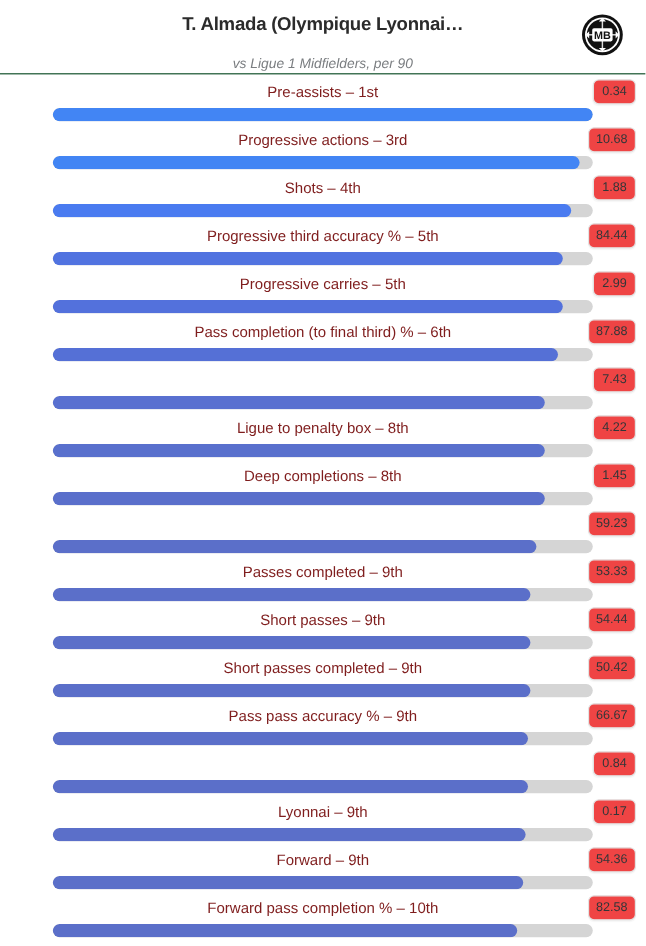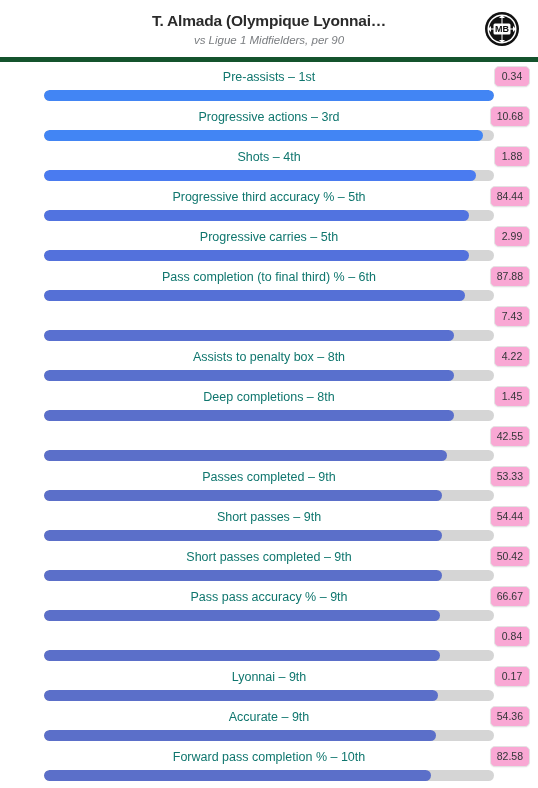--- a/index.html
+++ b/index.html
@@ -16,41 +16,41 @@
     color: #3c4043;
     -webkit-font-smoothing: antialiased;
   }
 
   
   .header {
     position: relative;
     height: 62px;
     box-sizing: border-box;
     padding-top: 11px;
-    border-bottom: 5px solid #14532d;
+    border-bottom: 1px solid #14532d;
   }
   .title {
     text-align: center;
     font-size: 15.5px;
     font-weight: bold;
     letter-spacing: -0.2px;
     color: #2b2b2b;
     line-height: 20px;
     padding: 0 70px;
     white-space: nowrap;
     overflow: hidden;
     text-overflow: ellipsis;
   }
   .subtitle {
     text-align: center;
     font-size: 11.5px;
     font-style: italic;
     color: #7a7d80;
     line-height: 16px;
-    margin-top: 1px;
+    margin-top: 15px;
     padding: 0 70px;
     white-space: nowrap;
   }
 
   
   .logo {
     position: absolute;
     top: 11px;
     right: 18px;
     width: 36px;
@@ -67,33 +67,33 @@
     position: relative;
   }
   .row-label {
     position: absolute;
     left: 44px;
     right: 44px;
     top: 3px;
     text-align: center;
     font-size: 12.5px;
     line-height: 18px;
-    color: #0f766e;
+    color: #7f1d1d;
     white-space: nowrap;
     overflow: hidden;
     text-overflow: ellipsis;
   }
   .value-box {
     position: absolute;
     right: 8px;
     top: 1px;
     min-width: 36px;
     box-sizing: border-box;
     padding: 2px 6px 3px;
-    background: #f9a8d4;
+    background: #ef4444;
     border: 1px solid #e3e3e3;
     border-radius: 5px;
     font-size: 10.5px;
     line-height: 14px;
     text-align: center;
     color: #333638;
     box-shadow: 0 1px 1px rgba(0,0,0,0.04);
   }
   .track {
     position: absolute;
@@ -178,35 +178,35 @@
         <div class="fill" style="width: 93.5%; background: rgb(85, 112, 214);"></div>
       </div>
     </div>
     <div class="row">
       <div class="value-box">7.43</div>
       <div class="track">
         <div class="fill" style="width: 91%; background: rgb(89, 112, 208);"></div>
       </div>
     </div>
     <div class="row">
-      <div class="row-label">Assists to penalty box – 8th</div>
+      <div class="row-label">Ligue to penalty box – 8th</div>
       <div class="value-box">4.22</div>
       <div class="track">
         <div class="fill" style="width: 91%; background: rgb(89, 112, 205);"></div>
       </div>
     </div>
     <div class="row">
       <div class="row-label">Deep completions – 8th</div>
       <div class="value-box">1.45</div>
       <div class="track">
         <div class="fill" style="width: 91%; background: rgb(90, 111, 203);"></div>
       </div>
     </div>
     <div class="row">
-      <div class="value-box">42.55</div>
+      <div class="value-box">59.23</div>
       <div class="track">
         <div class="fill" style="width: 89.5%; background: rgb(91, 111, 201);"></div>
       </div>
     </div>
     <div class="row">
       <div class="row-label">Passes completed – 9th</div>
       <div class="value-box">53.33</div>
       <div class="track">
         <div class="fill" style="width: 88.5%; background: rgb(91, 111, 201);"></div>
       </div>
@@ -239,21 +239,21 @@
       </div>
     </div>
     <div class="row">
       <div class="row-label">Lyonnai – 9th</div>
       <div class="value-box">0.17</div>
       <div class="track">
         <div class="fill" style="width: 87.5%; background: rgb(91, 111, 201);"></div>
       </div>
     </div>
     <div class="row">
-      <div class="row-label">Accurate – 9th</div>
+      <div class="row-label">Forward – 9th</div>
       <div class="value-box">54.36</div>
       <div class="track">
         <div class="fill" style="width: 87%; background: rgb(91, 111, 201);"></div>
       </div>
     </div>
     <div class="row">
       <div class="row-label">Forward pass completion % – 10th</div>
       <div class="value-box">82.58</div>
       <div class="track">
         <div class="fill" style="width: 86%; background: rgb(91, 111, 201);"></div>

